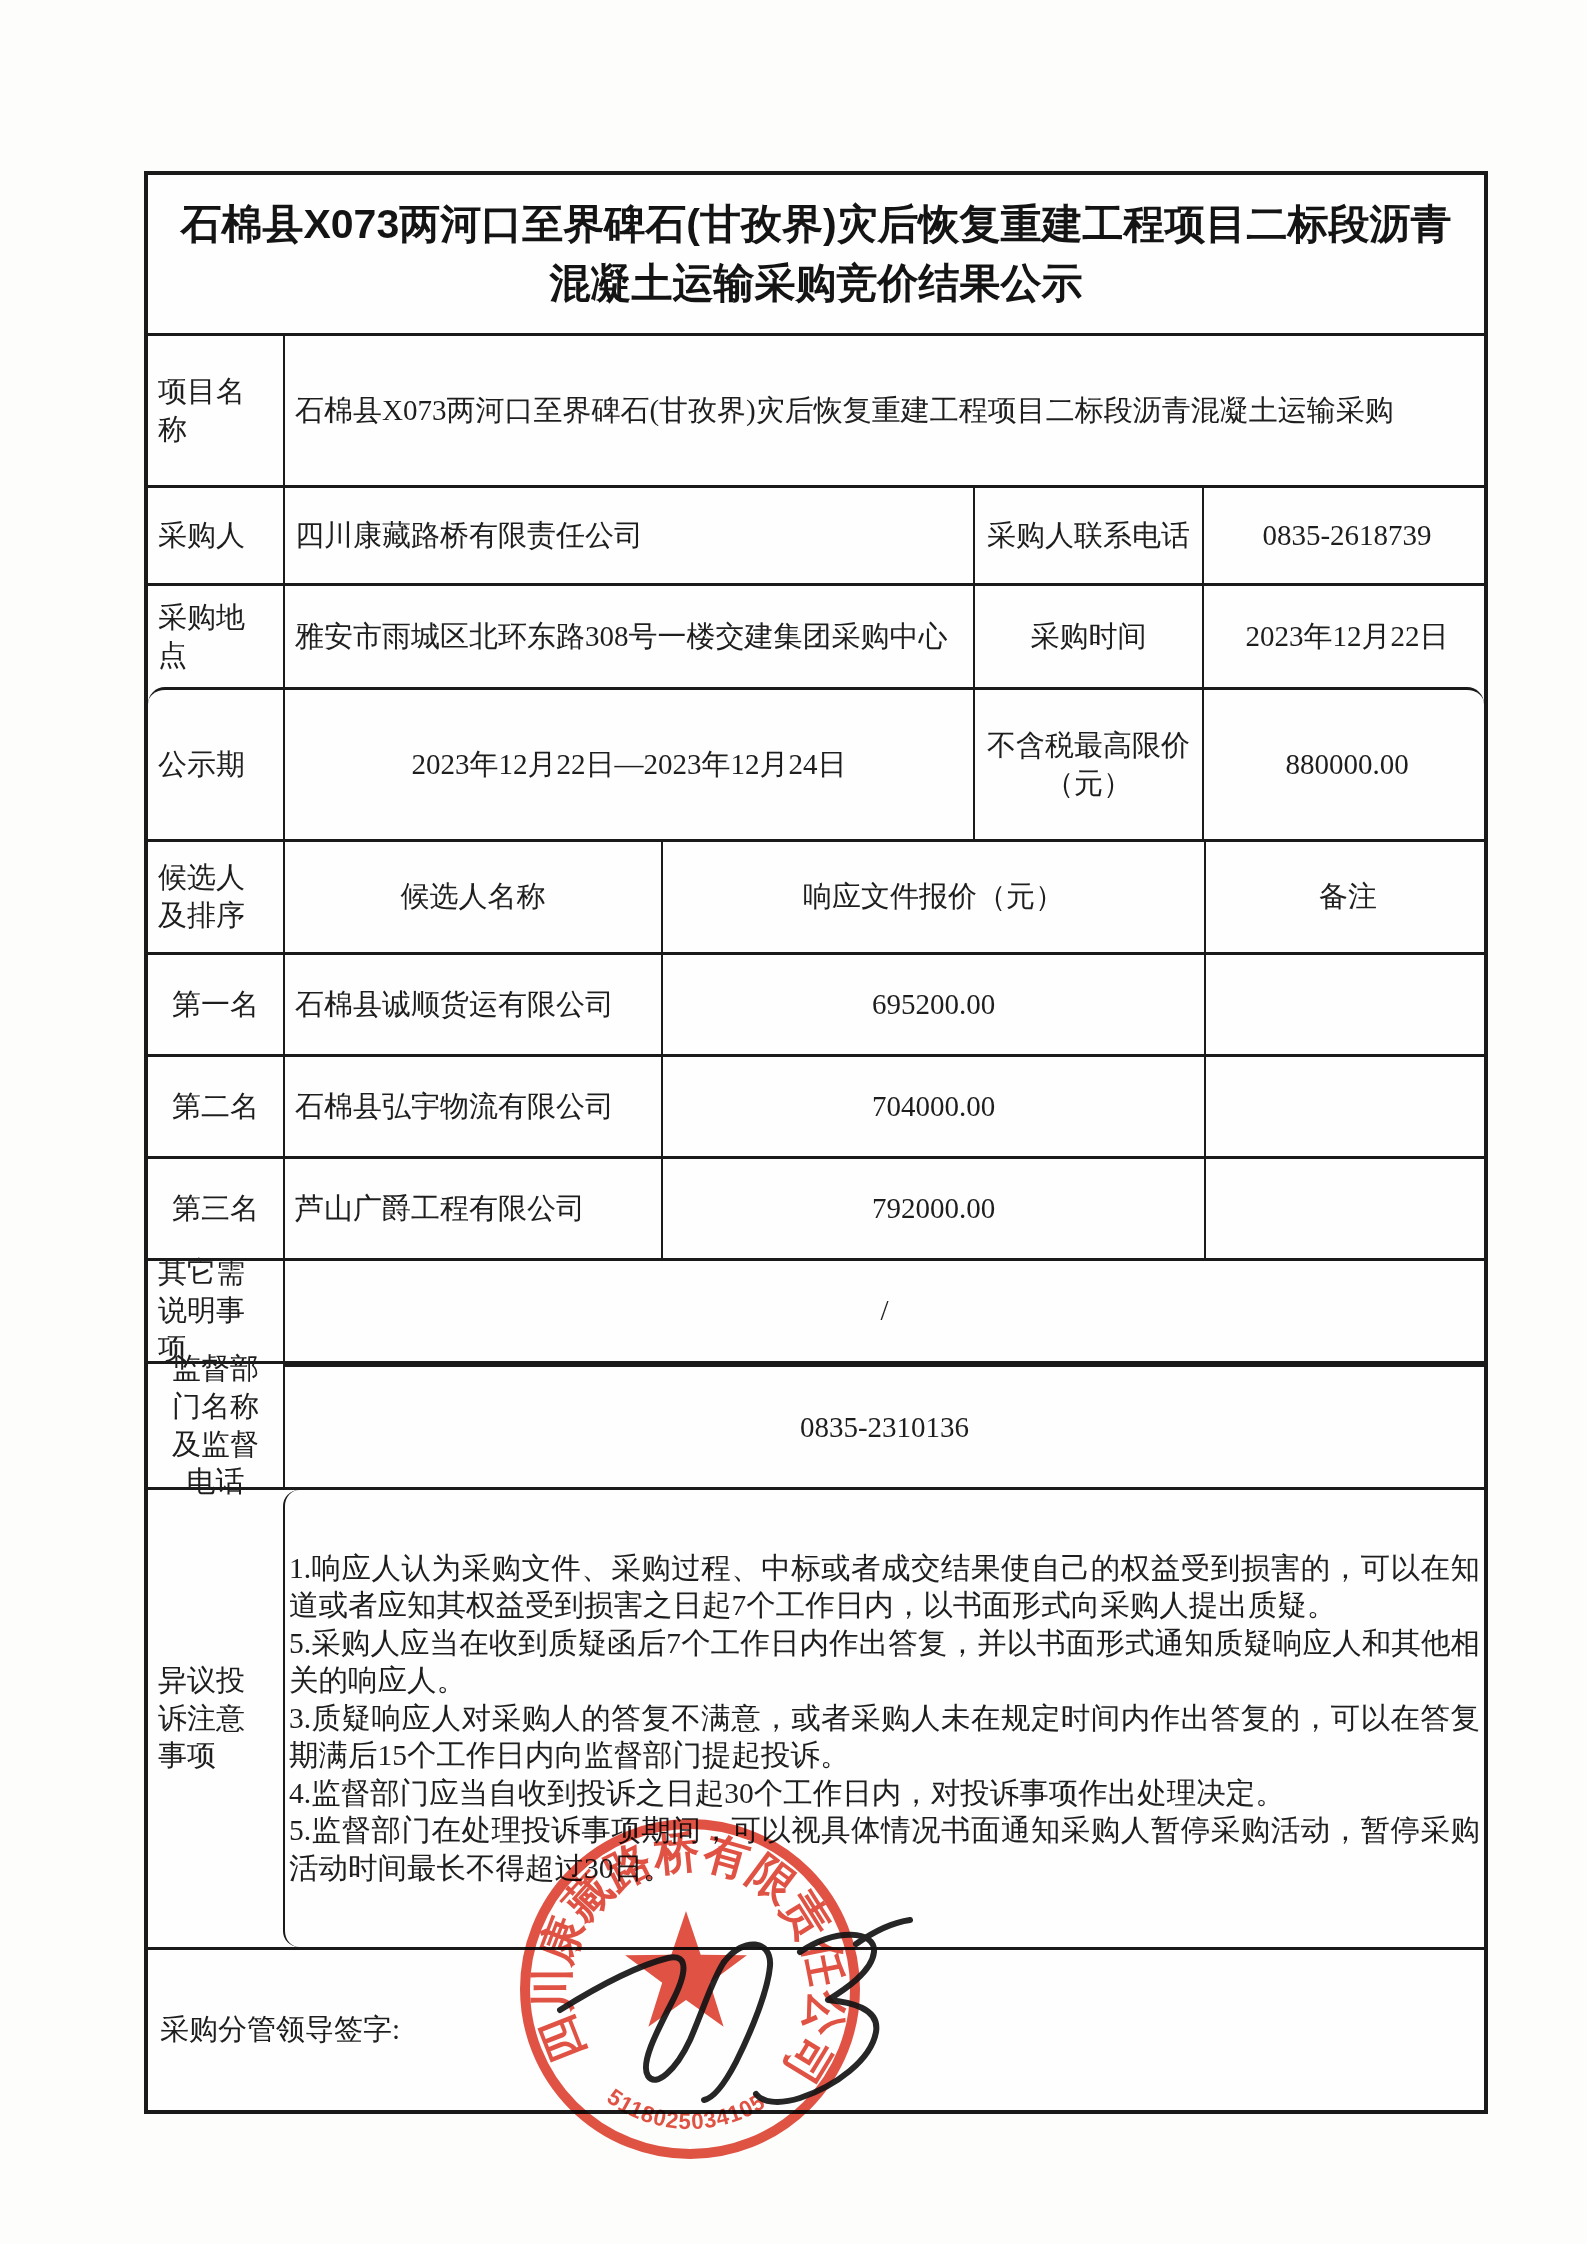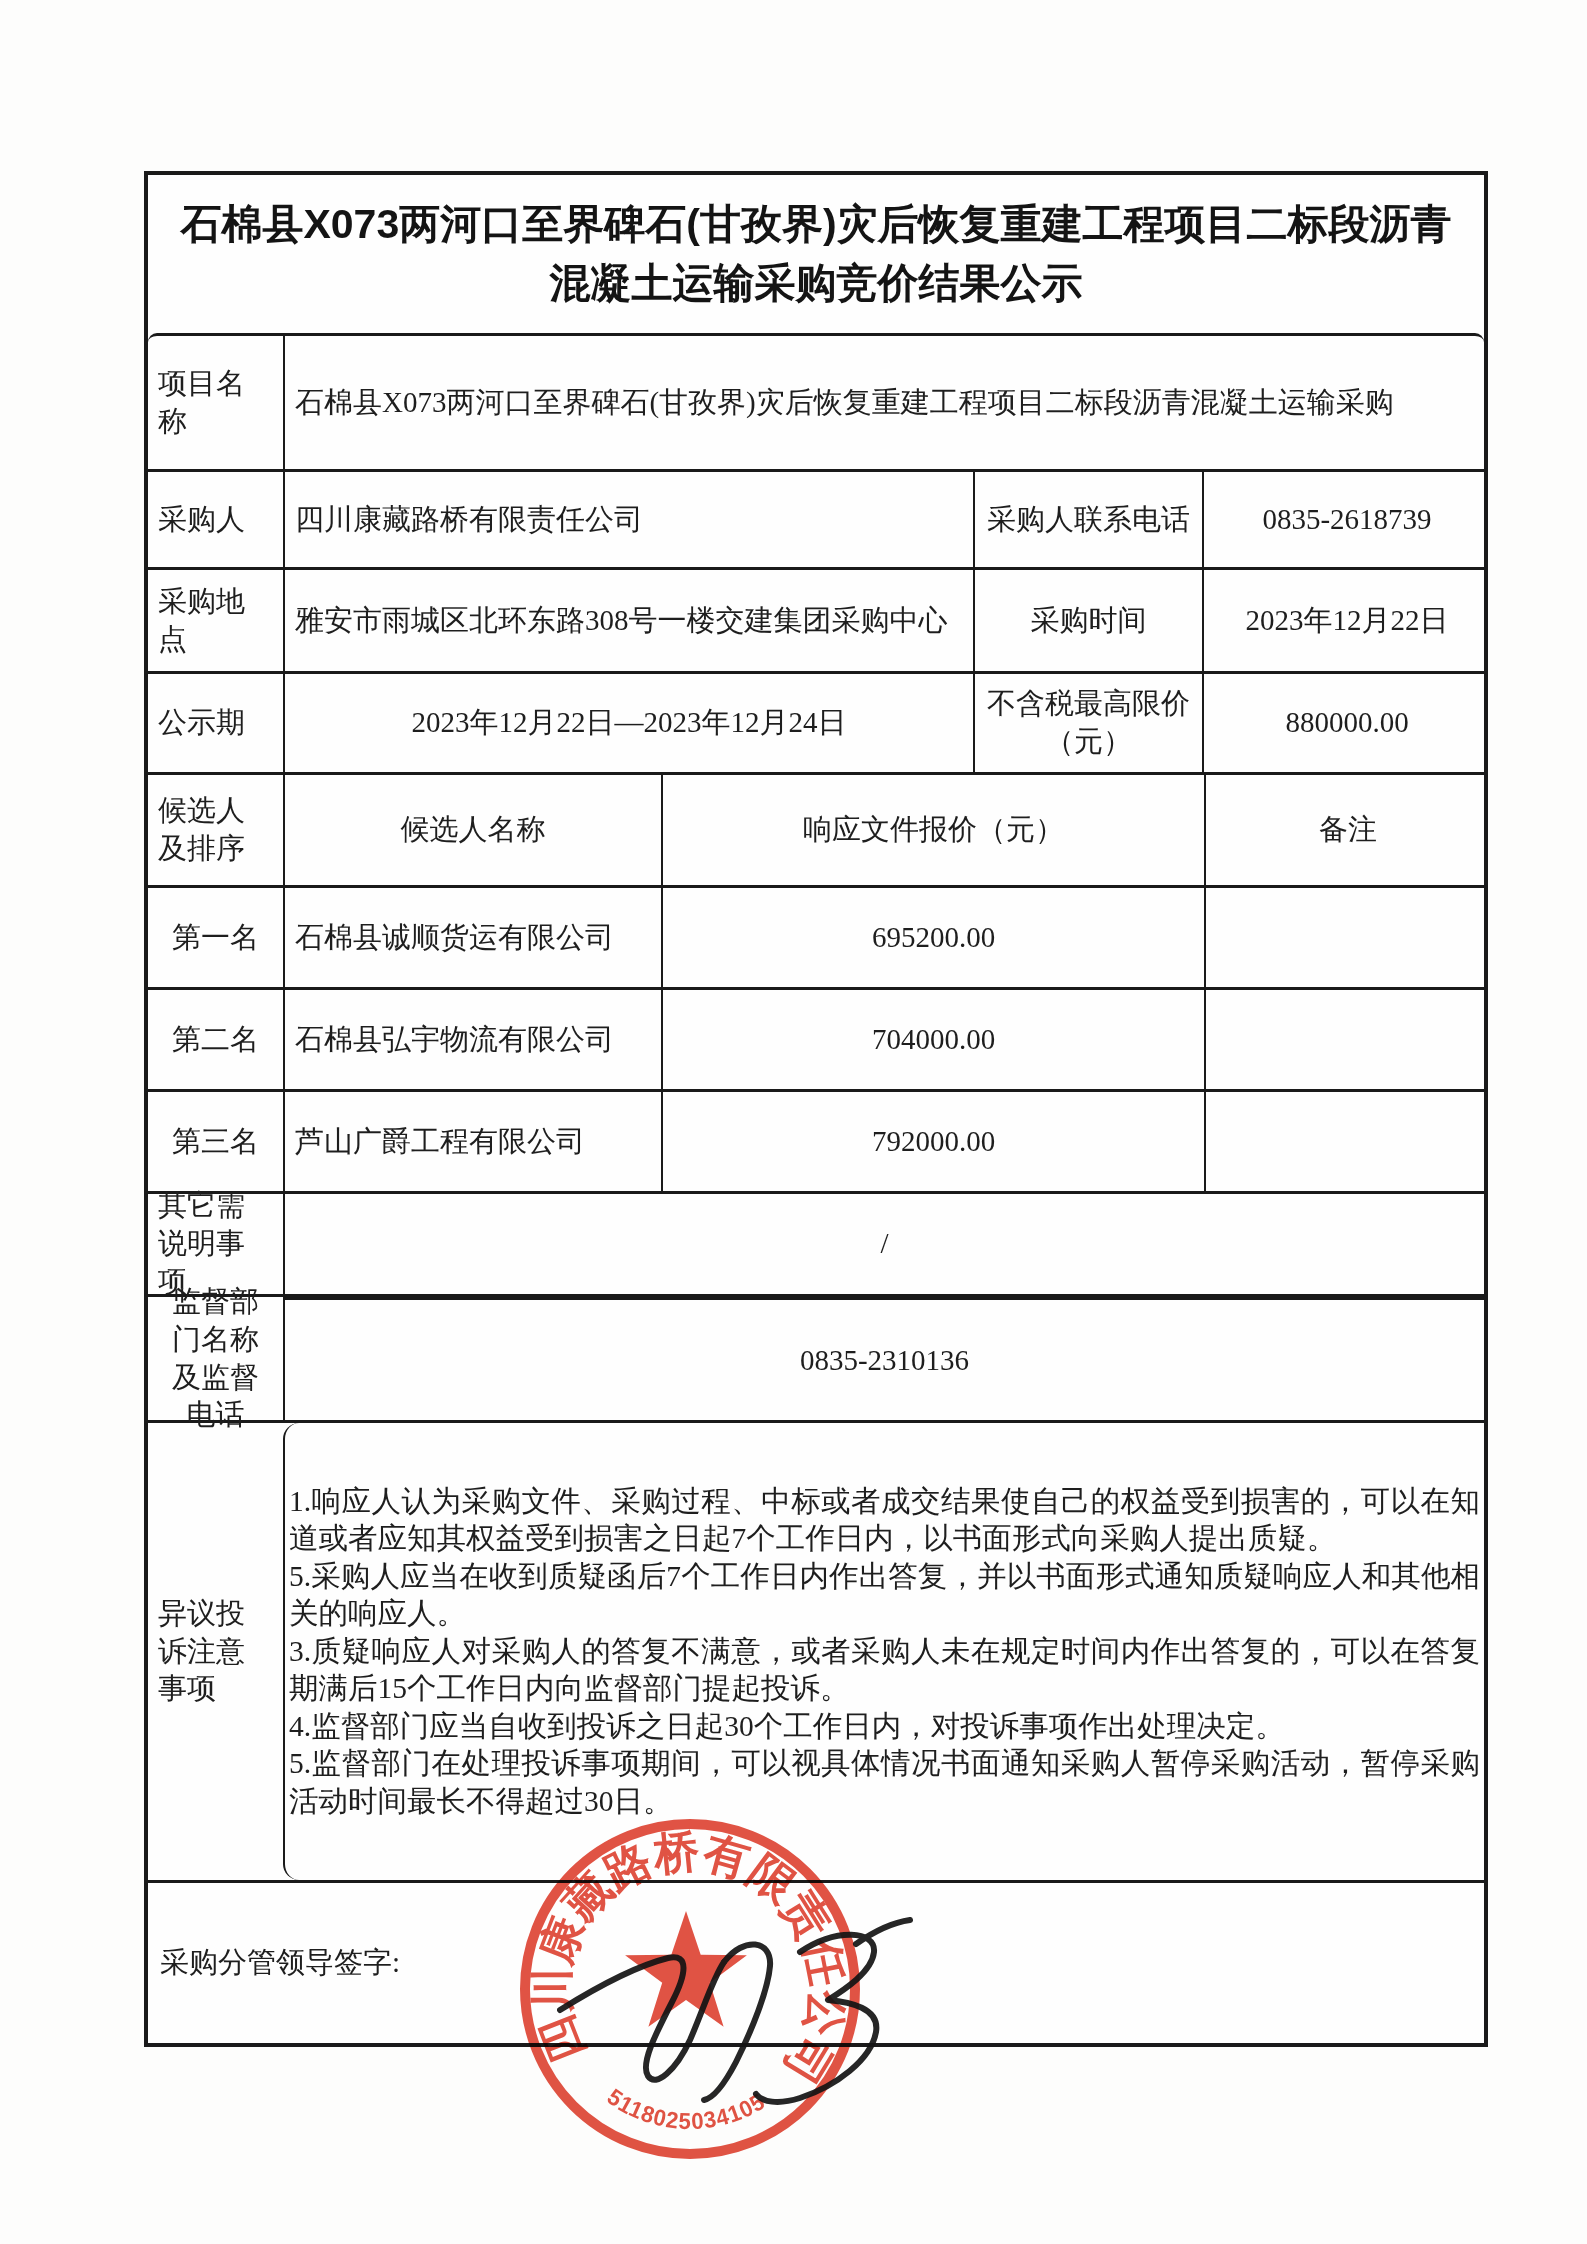--- a/index.html
+++ b/index.html
@@ -35,24 +35,24 @@
   .center { justify-content:center; text-align:center; }
   .left   { justify-content:flex-start; text-align:left; }
 
   .r-title { height:158px; }
   .r-title .cell {
     width:100%; justify-content:center; text-align:center;
     font-family:"Liberation Sans","DejaVu Sans",sans-serif;
     font-weight:700; font-size:41px; line-height:1.45; color:#141414;
     padding:8px 22px;
   }
-  .r-project   { height:136px;border-radius:9px; }
+  .r-project   { height:152px; }
   .r-purchaser { height:98px; }
   .r-location  { height:104px; }
-  .r-publicity { height:101px; }
+  .r-publicity { height:152px;border-radius:17px; }
   .r-candhead  { height:113px; }
   .r-cand      { height:102px; }
   .r-other     { height:103px; }
   .r-sup       { height:126px; }
   .r-objection { height:460px; }
   .r-sign      { height:163px; }
 
   .sup-stack { flex:1 1 auto; display:flex; flex-direction:column; border-left:2px solid #1a1a1a; padding:0; align-items:stretch; }
   .sup-a, .sup-b { display:flex; align-items:center; justify-content:center; text-align:center; font-size:29px; }
   .sup-a { height:72px; }

